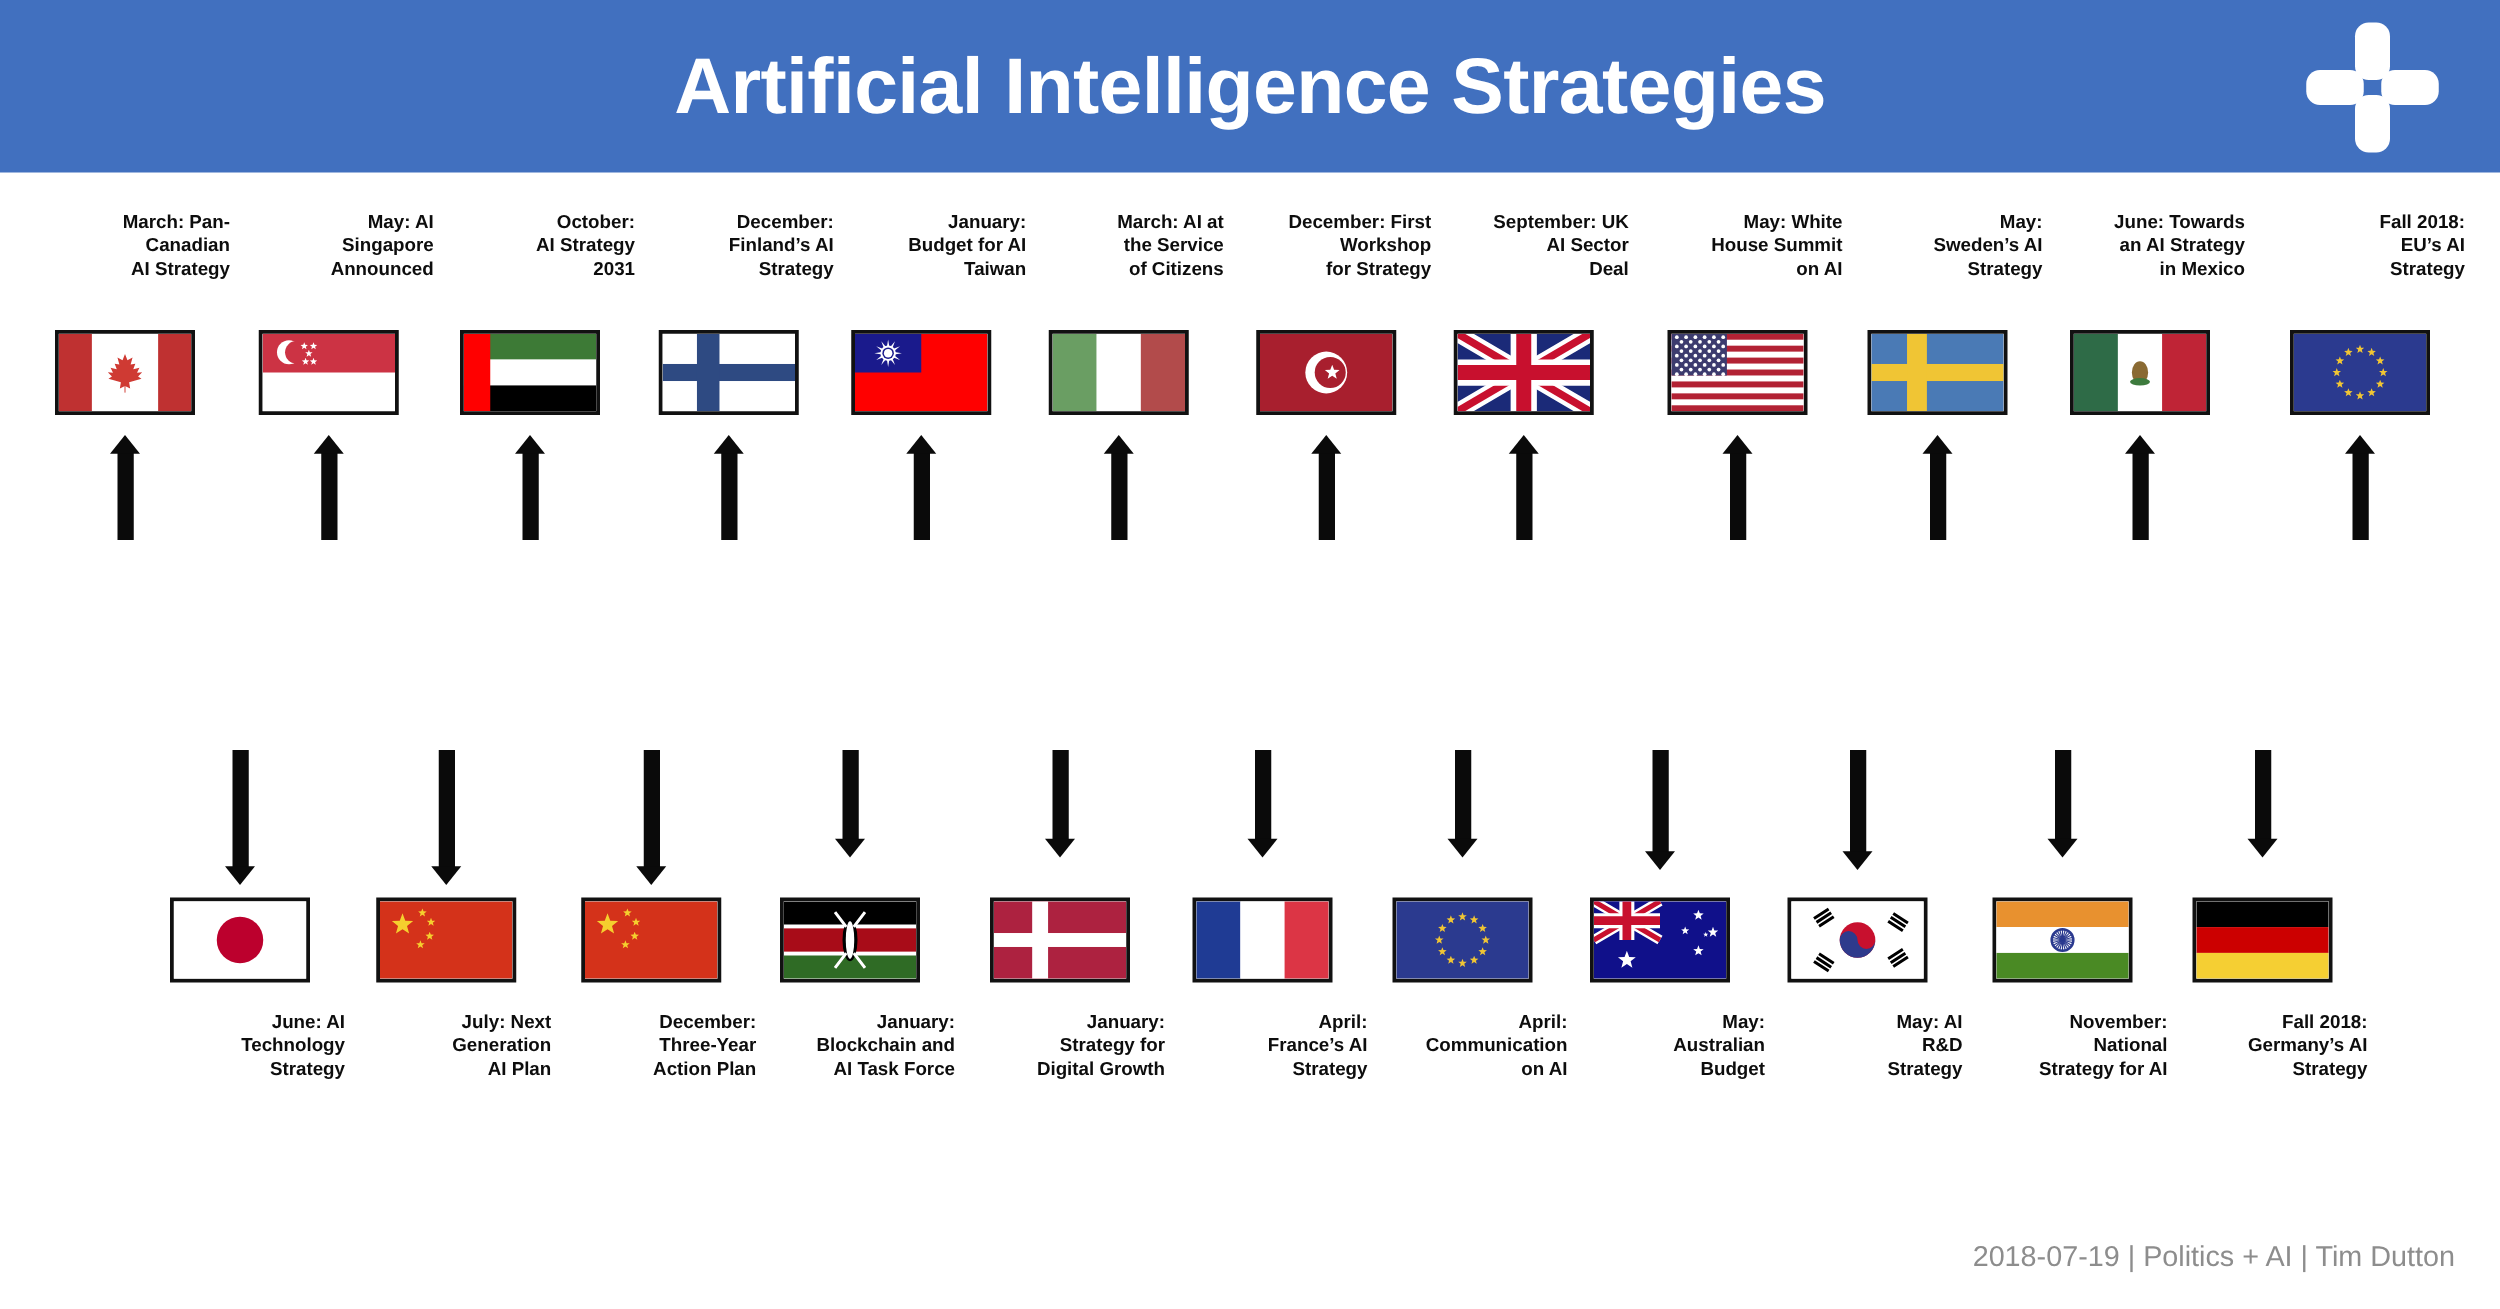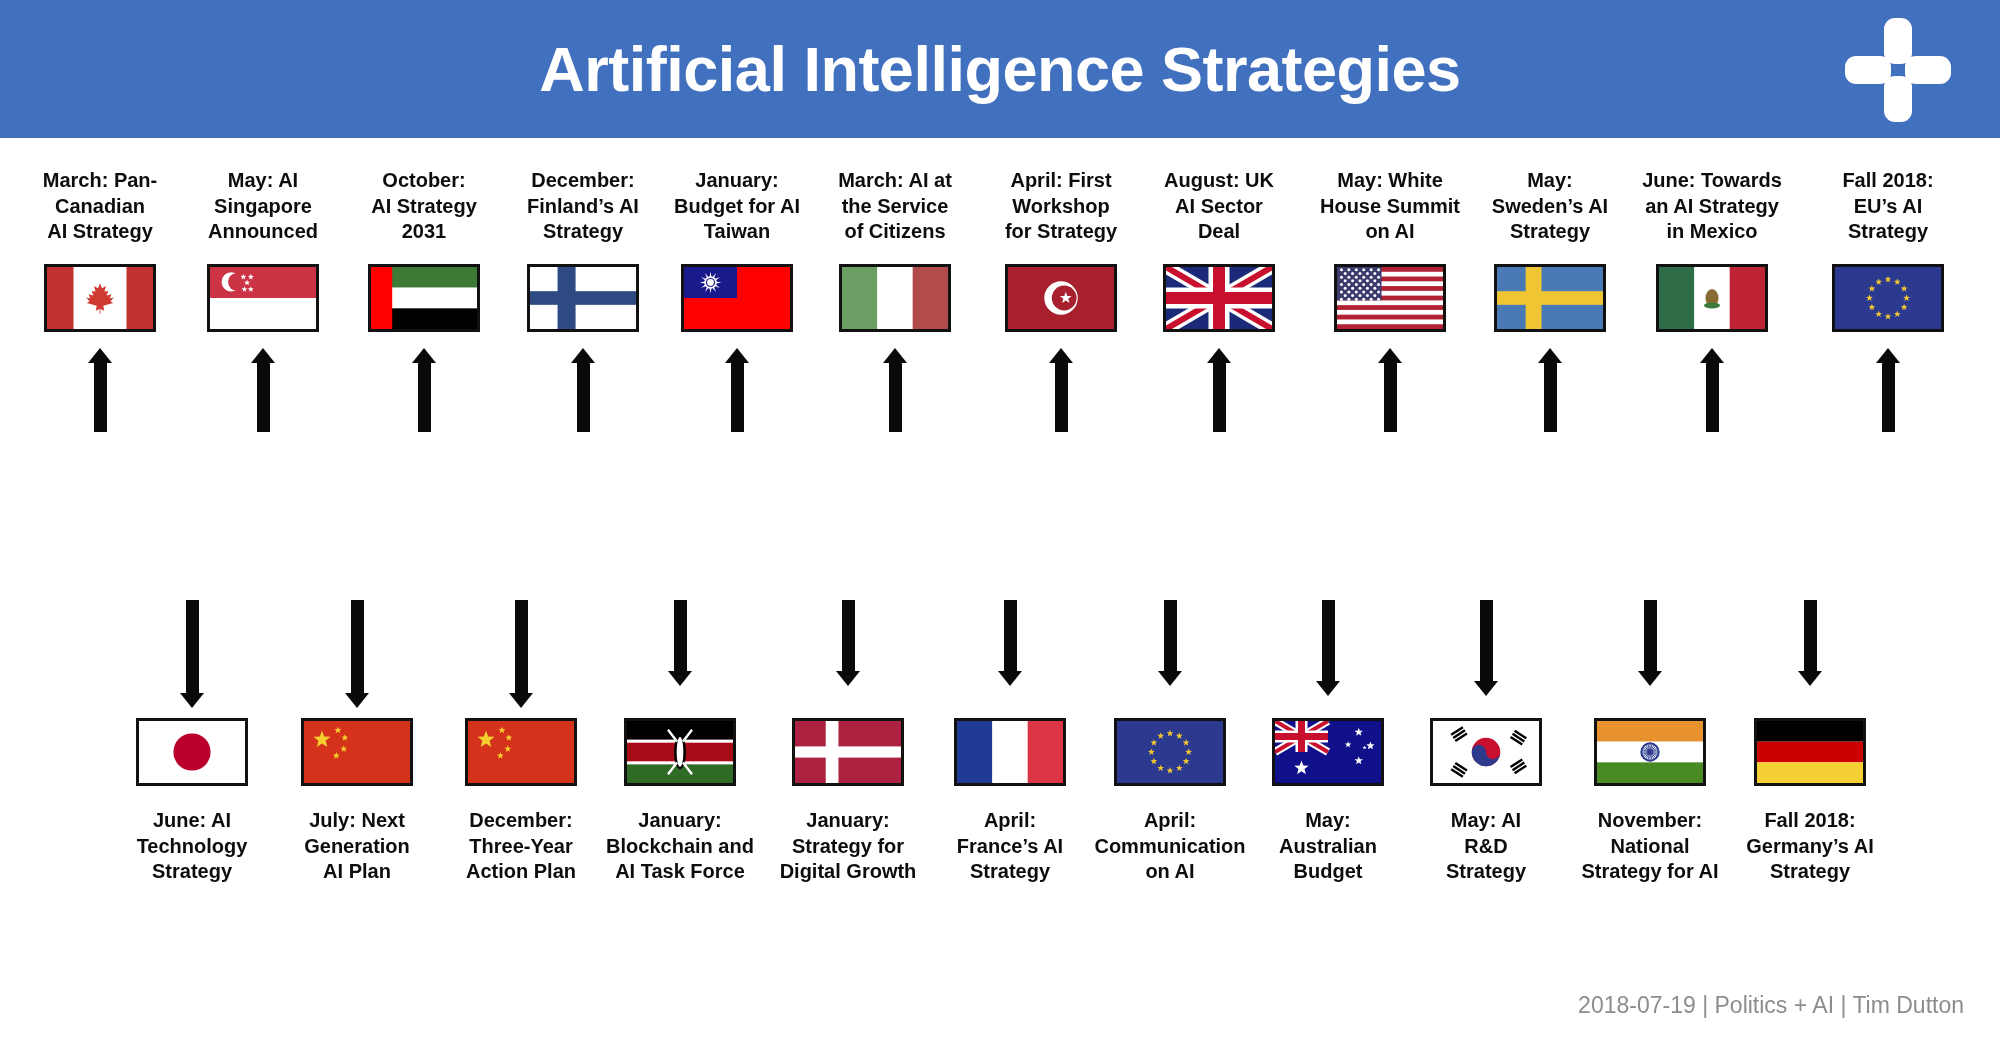--- a/index.html
+++ b/index.html
@@ -55,22 +55,22 @@
   }
   .chev span { transform: translateY(-2px); }
 
   
   .row { position: absolute; left: 0; width: 2000px; }
   .row-top { top: 168px; height: 330px; }
   .row-bot { top: 600px; height: 340px; }
 
   .ev { position: absolute; }
   .ev-label {
-    font-size: 20px; font-weight: bold; color: #0d0d0d;
-    text-align: center; line-height: 1.28;
+    font-size: 15px; font-weight: bold; color: #0d0d0d;
+    text-align: right; line-height: 1.28;
     font-family: "Liberation Sans", sans-serif;
     white-space: pre-line;
   }
   .ev-top .ev-label { position: absolute; left: 0; top: 0; width: 100%; }
   .ev-top .flagwrap { position: absolute; left: 50%; transform: translateX(-50%); top: 96px; }
   .ev-top .arrow { position: absolute; left: 50%; transform: translateX(-50%); top: 180px; }
 
   .ev-bot .arrow { position: absolute; left: 50%; transform: translateX(-50%); top: 0px; }
   .ev-bot .flagwrap { position: absolute; left: 50%; transform: translateX(-50%); top: 118px; }
   .ev-bot .ev-label { position: absolute; left: 0; top: 208px; width: 100%; }
@@ -245,40 +245,40 @@
     <rect x="70.66666666666667" width="35.333333333333336" height="62" fill="#b24b4b"></rect>
             </svg>
           </div>
         </div>
         <div class="arrow up" style="height: 84px;">
           <div class="shaft" style="height: 70px;"></div>
           <div class="head"></div>
         </div>
       </div>
       <div class="ev ev-top" style="left: 977px; top: 0px; width: 168px;">
-        <div class="ev-label">April: First
+        <div class="ev-label">December: First
 Workshop
 for Strategy</div>
         <div class="flagwrap">
           <div class="flag" style="width: 112px; height: 68px;">
             <svg width="106" height="62" viewBox="0 0 106 62">
               <rect width="106" height="62" fill="#a81f2e"></rect>
     <circle cx="53" cy="31" r="16.740000000000002" fill="#fff"></circle>
               <circle cx="56.18" cy="31" r="12.4" fill="#a81f2e"></circle>
     <polygon points="57.77,24.80 59.30,28.89 63.67,29.08 60.25,31.80 61.41,36.02 57.77,33.60 54.13,36.02 55.29,31.80 51.87,29.08 56.24,28.89" fill="#fff"></polygon>
             </svg>
           </div>
         </div>
         <div class="arrow up" style="height: 84px;">
           <div class="shaft" style="height: 70px;"></div>
           <div class="head"></div>
         </div>
       </div>
       <div class="ev ev-top" style="left: 1135px; top: 0px; width: 168px;">
-        <div class="ev-label">August: UK
+        <div class="ev-label">September: UK
 AI Sector
 Deal</div>
         <div class="flagwrap">
           <div class="flag" style="width: 112px; height: 68px;">
             <svg width="106" height="62" viewBox="0 0 106 62">
               <rect width="106" height="62" fill="#1b2a78"></rect>
     <path d="M0,0 L106,62 M106,0 L0,62" stroke="#fff" stroke-width="13"></path>
     <path d="M0,0 L106,62" stroke="#c8102e" stroke-width="6"></path>
               <path d="M106,0 L0,62" stroke="#c8102e" stroke-width="6"></path>
     <path d="M53,0 V62 M0,31 H106" stroke="#fff" stroke-width="21"></path>

